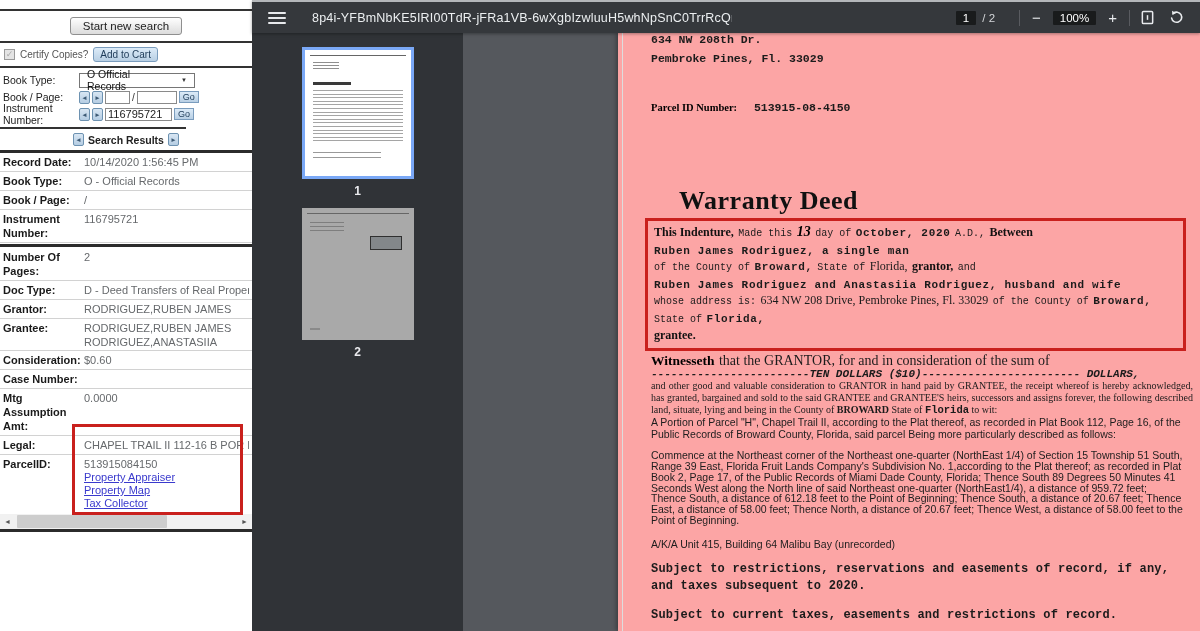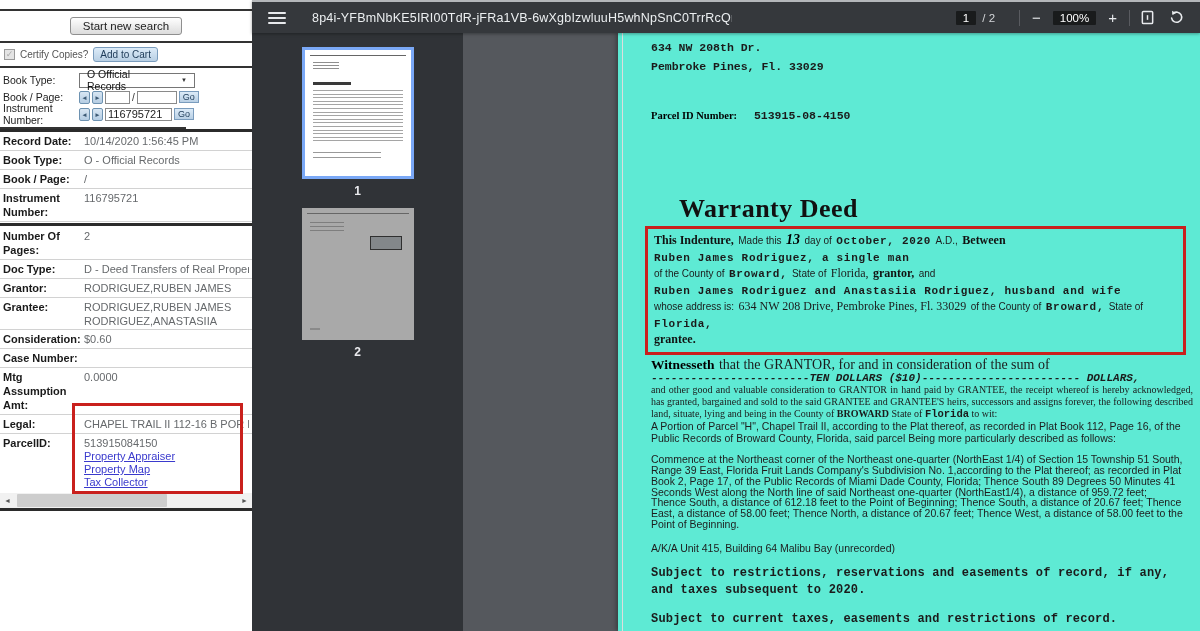--- a/index.html
+++ b/index.html
@@ -70,35 +70,35 @@
   .t-topline { position:absolute; left:5px; right:5px; top:5px; height:1px; background:#666; }
   .t-addr { position:absolute; left:8px; top:12px; width:26px; height:9px; background:repeating-linear-gradient(to bottom,#8f8f8f 0 1px,transparent 1px 3px); }
   .t-title { position:absolute; left:8px; top:32px; width:38px; height:3px; background:#3a3a3a; }
   .t-para { position:absolute; left:8px; right:8px; top:40px; height:52px; background:repeating-linear-gradient(to bottom,#a5a5a5 0 1px,transparent 1px 3.6px); }
   .t-sig { position:absolute; left:8px; right:30px; bottom:14px; height:10px; background:repeating-linear-gradient(to bottom,#999 0 1px,transparent 1px 5px); }
   .t2-lines { position:absolute; left:8px; top:14px; width:34px; height:12px; background:repeating-linear-gradient(to bottom,#7e7e7e 0 1px,transparent 1px 4px); }
   .t2-stamp { position:absolute; right:12px; top:28px; width:32px; height:14px; background:#83878a; border:1px solid #2f2f2f; }
   .t2-speck { position:absolute; left:8px; bottom:10px; width:10px; height:2px; background:#8a8a8a; }
 
   .content { flex:1; position:relative; overflow:hidden; }
-  .page { position:absolute; left:155px; top:0; width:583px; height:598px; background:#5eead4; overflow:hidden; padding:12px 8px 0 33px; box-shadow:-2px 0 4px rgba(0,0,0,.3); }
+  .page { position:absolute; left:155px; top:0; width:583px; height:598px; background:#fca5a5; overflow:hidden; padding:4px 8px 0 33px; box-shadow:-2px 0 4px rgba(0,0,0,.3); }
   .page-edge-line { position:absolute; left:4px; top:0; bottom:0; width:1px; background:#ddd; }
 
   .tw { font-family:"Liberation Mono","DejaVu Sans Mono",monospace; font-weight:600; color:#1b1b1b; }
   .serif { font-family:"Liberation Serif","DejaVu Serif",serif; color:#1b1b1b; }
 
   .addr-block { margin-top:-7px; font-size:11.5px; line-height:19px; }
   .parcel-line { margin-top:33px; font-size:10px; }
   .parcel-label { font-family:"Liberation Serif",serif; font-weight:bold; font-size:10.5px; }
   .parcel-value { font-size:11.5px; margin-left:14px; }
   .deed-title { margin:74px 0 0 28px; font-family:"Liberation Serif","DejaVu Serif",serif; font-weight:bold; font-size:26px; letter-spacing:.5px; color:#111; line-height:26px; }
   .indenture { margin:4px 0 0 -6px; width:541px; border:3px solid #c9201d; padding:3px 8px 5px 6px; }
   .ind-line { line-height:14.5px; white-space:nowrap; }
   .ind-line.wrapok { white-space:normal; }
-  .r-ssm { font-family:Liberation Sans, sans-serif; font-size:10px; color:#1b1b1b; }
+  .r-ssm { font-family:Liberation Mono, monospace; font-size:10px; color:#1b1b1b; }
   .r-sb { font-family:"Liberation Serif",serif; font-size:12px; font-weight:bold; color:#111; }
   .r-sr { font-family:"Liberation Serif",serif; font-size:12px; color:#1b1b1b; }
   .r-mono { font-family:"Liberation Mono","DejaVu Sans Mono",monospace; font-weight:600; font-size:11px; letter-spacing:.7px; color:#1b1b1b; }
   .r-hand { font-family:"Liberation Serif",serif; font-style:italic; font-size:14px; font-weight:bold; }
   .wit-line { margin-top:2px; line-height:14px; }
   .wit-lead { font-family:"Liberation Serif",serif; font-weight:bold; font-size:13.5px; }
   .dollars { font-size:11px; line-height:12px; letter-spacing:0;font-style:italic; }
   .serif-para { font-size:10px; line-height:12.2px; text-align:justify; width:542px; }
   .sans-para { font-size:10.5px; line-height:12px; color:#1d1d1d; width:532px; }
   .sans-tight { font-size:10.5px; line-height:10.8px; color:#1d1d1d; width:532px; margin-top:10px; }
@@ -143,20 +143,25 @@
     </div>
     <div class="form-row">
       <span class="flabel">Instrument Number:</span>
       <span class="nav-btn">◄</span>
       <span class="nav-btn">►</span>
       <input class="tiny-input" style="width: 67px;" value="116795721">
       <button class="blue-btn go-btn">Go</button>
     </div>
   </div>
   <div class="hr-partial"></div>
+  <div class="sr-row">
+    <span class="nav-btn">◄</span>
+    <span class="sr-label">Search Results</span>
+    <span class="nav-btn">►</span>
+  </div>
   <div class="hr-thick"></div>
 
   <div class="details">
     <div class="d-row">
       <span class="d-label">Record Date:</span>
       <span class="d-value">10/14/2020 1:56:45 PM</span>
     </div>
     <div class="d-row">
       <span class="d-label">Book Type:</span>
       <span class="d-value">O - Official Records</span>

